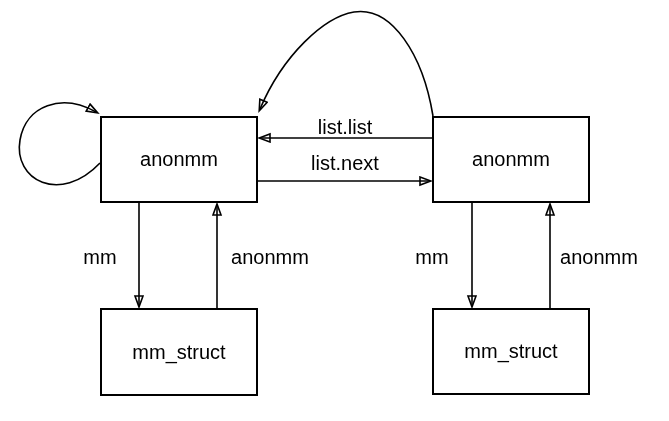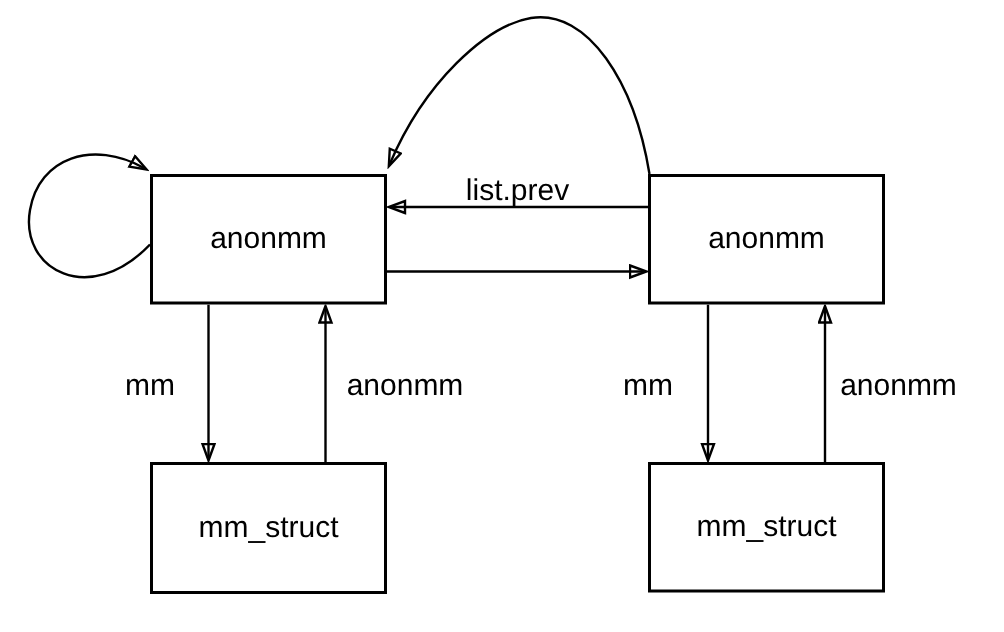--- a/index.html
+++ b/index.html
@@ -90,19 +90,20 @@
   <div class="node node-anonmm-right">
     <span>anonmm</span>
   </div>
   <div class="node node-mmstruct-left">
     <span>mm_struct</span>
   </div>
   <div class="node node-mmstruct-right">
     <span>mm_struct</span>
   </div>
 
-  <div class="edge-label lbl-list-prev">list.prev</div>
+  <div class="edge-label lbl-list-prev">list.list</div>
+  <div class="edge-label lbl-list-next">list.next</div>
   <div class="edge-label lbl-mm-left">mm</div>
   <div class="edge-label lbl-anonmm-left">anonmm</div>
   <div class="edge-label lbl-mm-right">mm</div>
   <div class="edge-label lbl-anonmm-right">anonmm</div>
 
 </div>
 
 </body></html>

